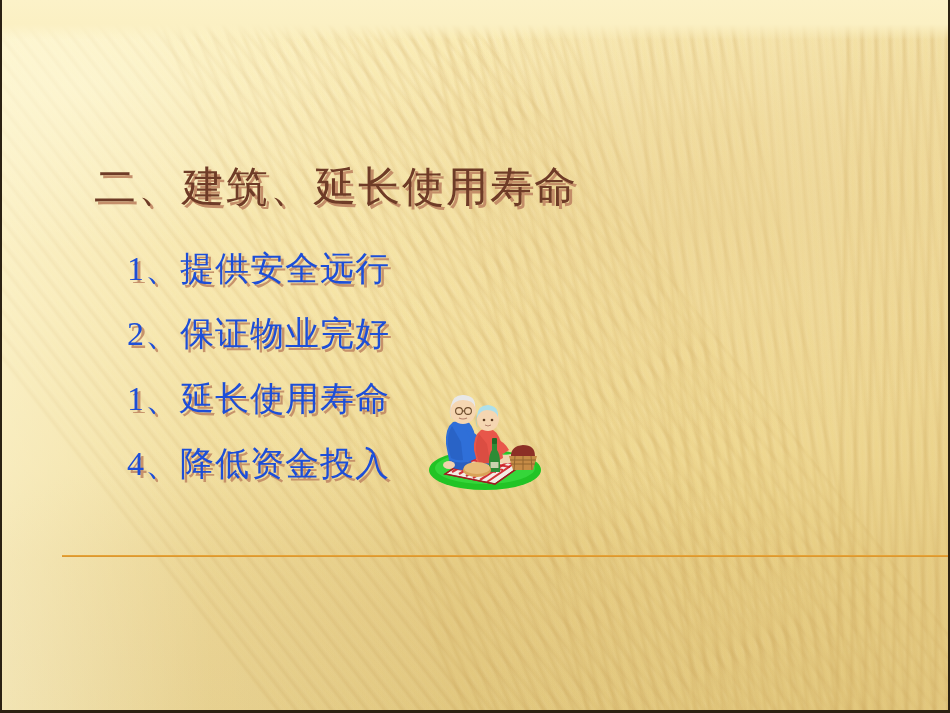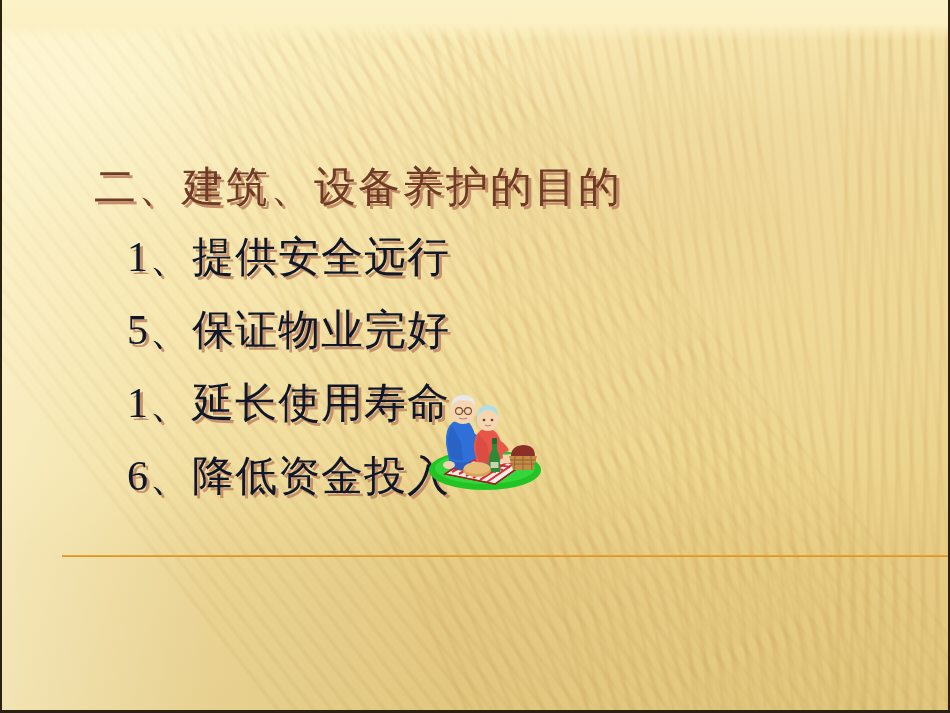--- a/index.html
+++ b/index.html
@@ -149,27 +149,28 @@
   }
   .bullet-list {
     position: absolute;
     left: 125px;
     top: 236px;
     margin: 0;
     padding: 0;
     list-style: none;
   }
   .bullet-item {
-    font-size: 42px;
+    font-size: 34px;
     line-height: 1;
-    color: #0f172a;
+    color: #1d4ed8;
     white-space: nowrap;
     letter-spacing: 1px;
     margin-bottom: 31px;
     text-shadow: 3px 3px 0 rgba(193,137,101,0.9);
+    margin-top: 16px;
   }
   .bullet-item:last-child { margin-bottom: 0; }
 
   
   .divider {
     position: absolute;
     left: 60px;
     right: 0;
     top: 555px;
     height: 2px;
@@ -195,27 +196,27 @@
     <div class="band b1"></div>
     <div class="band b2"></div>
     <div class="band b3"></div>
     <div class="band b4"></div>
     <div class="band b5"></div>
   </div>
   <div class="bg-layer bg-lobes"></div>
   <div class="bg-layer bg-hwash"></div>
   <div class="bg-layer bg-topcap"></div>
 
-  <h1 class="slide-title">二、建筑、设备养护的目的</h1>
+  <h1 class="slide-title">二、建筑、延长使用寿命</h1>
 
   <ul class="bullet-list">
     <li class="bullet-item">1、提供安全远行</li>
-    <li class="bullet-item">5、保证物业完好</li>
+    <li class="bullet-item">2、保证物业完好</li>
     <li class="bullet-item">1、延长使用寿命</li>
-    <li class="bullet-item">6、降低资金投入</li>
+    <li class="bullet-item">4、降低资金投入</li>
   </ul>
 
   <svg class="clipart" viewBox="0 0 120 106">
 
     <ellipse cx="60" cy="84" rx="56" ry="20" fill="#22C425"></ellipse>
     <ellipse cx="60" cy="82" rx="50" ry="16" fill="#35D63A"></ellipse>
 
     <g>
       <polygon points="20,88 54,66 104,74 70,98" fill="#F2EDE4" stroke="#9C1F22" stroke-width="1.2"></polygon>
       <g stroke="#CF2027" stroke-width="2.1" opacity="0.9">

